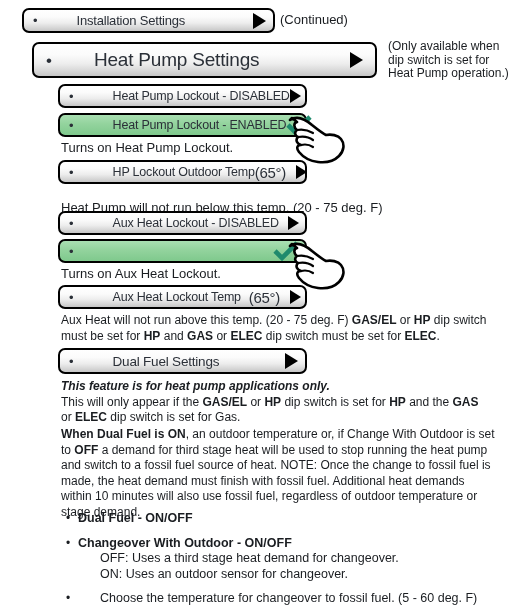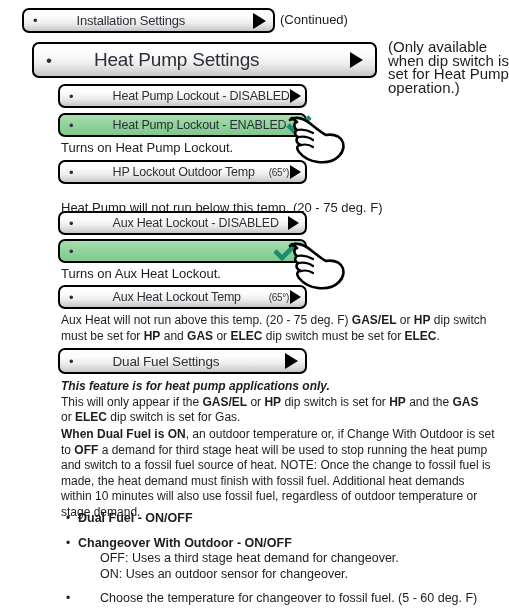--- a/index.html
+++ b/index.html
@@ -42,23 +42,23 @@
     font-size: 13px;
     line-height: 1;
     margin-right: 4px;
     color: #2b3038;
   }
   .btn .lbl {
     letter-spacing: -0.2px;
     padding-left: 35px;
   }
   .btn .sub {
-    font-size: 10px;
+    font-size: 15px;
     margin-left: auto;
-    padding-right: 1px;
+    padding-right: 10px;
     color: #2b3038;
     letter-spacing: -0.3px;
   }
   .arrow {
     width: 0;
     height: 0;
     border-top: 8px solid transparent;
     border-bottom: 8px solid transparent;
     border-left: 13px solid #000000;
     flex: 0 0 auto;
@@ -130,21 +130,21 @@
   .para {
     position: absolute;
     font-size: 12px;
     line-height: 15.5px;
     color: #1a1d21;
   }
   .para b { font-weight: bold; }
   .para i { font-style: italic; }
   .note {
     position: absolute;
-    font-size: 15px;
+    font-size: 12px;
     line-height: 13.5px;
     color: #1a1d21;
   }
 
   #cap-continued { left: 280px; top: 12px; }
   #note-dip { left: 388px; top: 40px; width: 121px; }
   #cap-turns-hp { left: 61px; top: 140px; }
   #cap-hp-below { left: 61px; top: 200px; }
   #cap-turns-aux { left: 61px; top: 266px; }
   #para-aux-above { left: 61px; top: 313px; width: 446px; }

